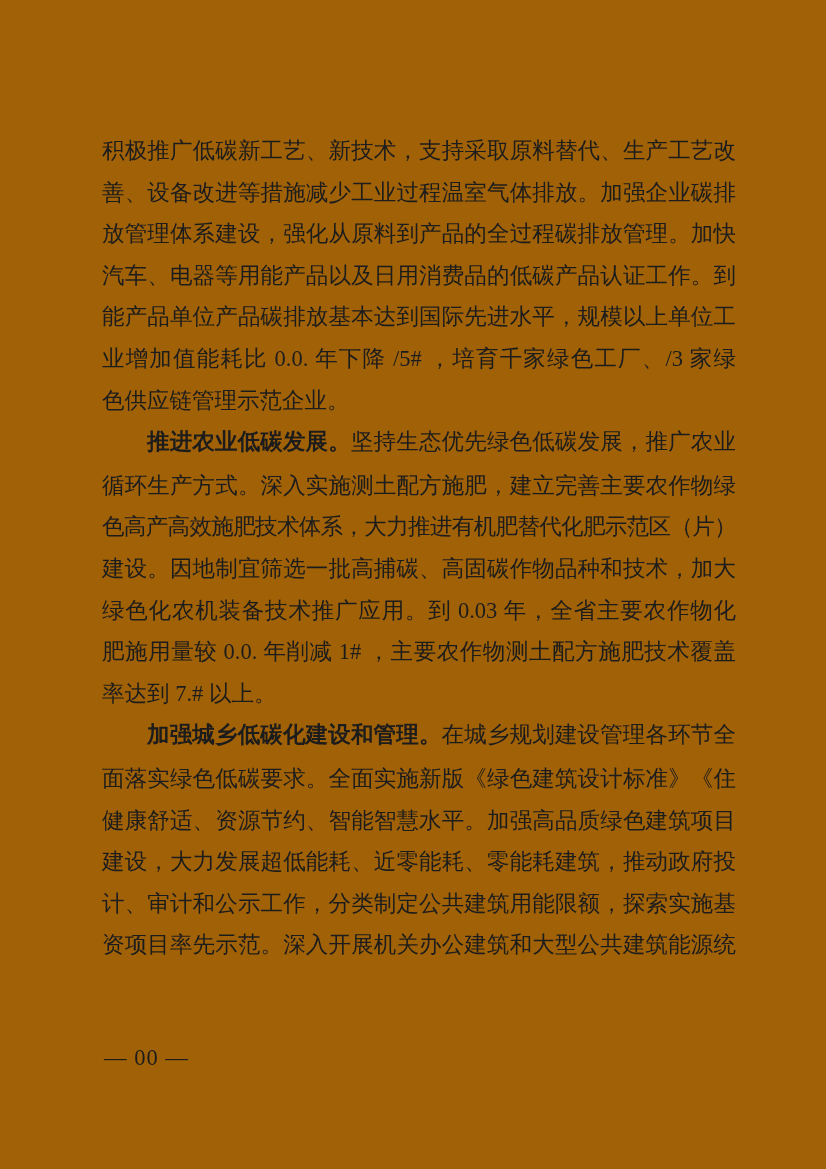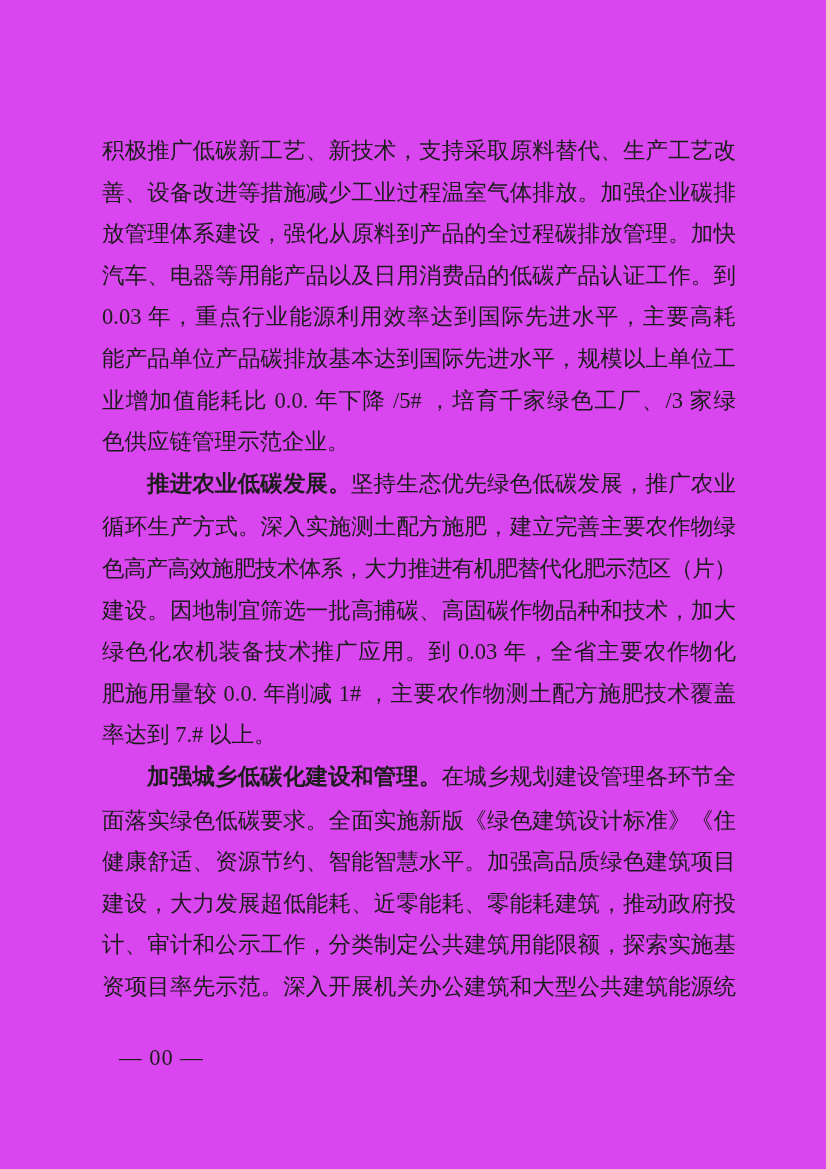--- a/index.html
+++ b/index.html
@@ -4,21 +4,21 @@
 <style>
   html, body {
     margin: 0;
     padding: 0;
     background: #ffffff;
   }
   .page {
     position: relative;
     width: 826px;
     height: 1169px;
-    background: #d946ef;
+    background: #a16207;
     overflow: hidden;
     font-family: "Liberation Serif", "DejaVu Serif", serif;
     color: #1c1c1c;
   }
   .text-block {
     position: absolute;
     left: 102px;
     top: 130px;
     width: 634px;
     font-size: 22.5px;
@@ -37,41 +37,40 @@
     text-indent: 45px;
   }
   .line.tight1 { letter-spacing: -0.65px; }
   .line.tight2 { letter-spacing: -1.35px; }
   .lead {
     font-weight: 700;
     font-family: Liberation Mono, monospace;
   }
   .page-footer {
     position: absolute;
-    left: 119px;
+    left: 104px;
     top: 1044px;
     font-size: 22.5px;
     line-height: 28px;
     letter-spacing: 1px;
     color: #1c1c1c;
     text-align: right;
   }
 </style>
 </head>
 <body>
 
 <div class="page">
 
   <div class="text-block">
 
     <div class="line">积极推广低碳新工艺、新技术，支持采取原料替代、生产工艺改</div>
     <div class="line">善、设备改进等措施减少工业过程温室气体排放。加强企业碳排</div>
     <div class="line">放管理体系建设，强化从原料到产品的全过程碳排放管理。加快</div>
     <div class="line">汽车、电器等用能产品以及日用消费品的低碳产品认证工作。到</div>
-    <div class="line">0.03 年，重点行业能源利用效率达到国际先进水平，主要高耗</div>
     <div class="line">能产品单位产品碳排放基本达到国际先进水平，规模以上单位工</div>
     <div class="line">业增加值能耗比 0.0. 年下降 /5# ，培育千家绿色工厂、/3 家绿</div>
     <div class="line short">色供应链管理示范企业。</div>
 
     <div class="line indent"><span class="lead">推进农业低碳发展。</span><span>坚持生态优先绿色低碳发展，推广农业</span></div>
     <div class="line">循环生产方式。深入实施测土配方施肥，建立完善主要农作物绿</div>
     <div class="line tight1">色高产高效施肥技术体系，大力推进有机肥替代化肥示范区（片）</div>
     <div class="line">建设。因地制宜筛选一批高捕碳、高固碳作物品种和技术，加大</div>
     <div class="line">绿色化农机装备技术推广应用。到 0.03 年，全省主要农作物化</div>
     <div class="line">肥施用量较 0.0. 年削减 1# ，主要农作物测土配方施肥技术覆盖</div>

